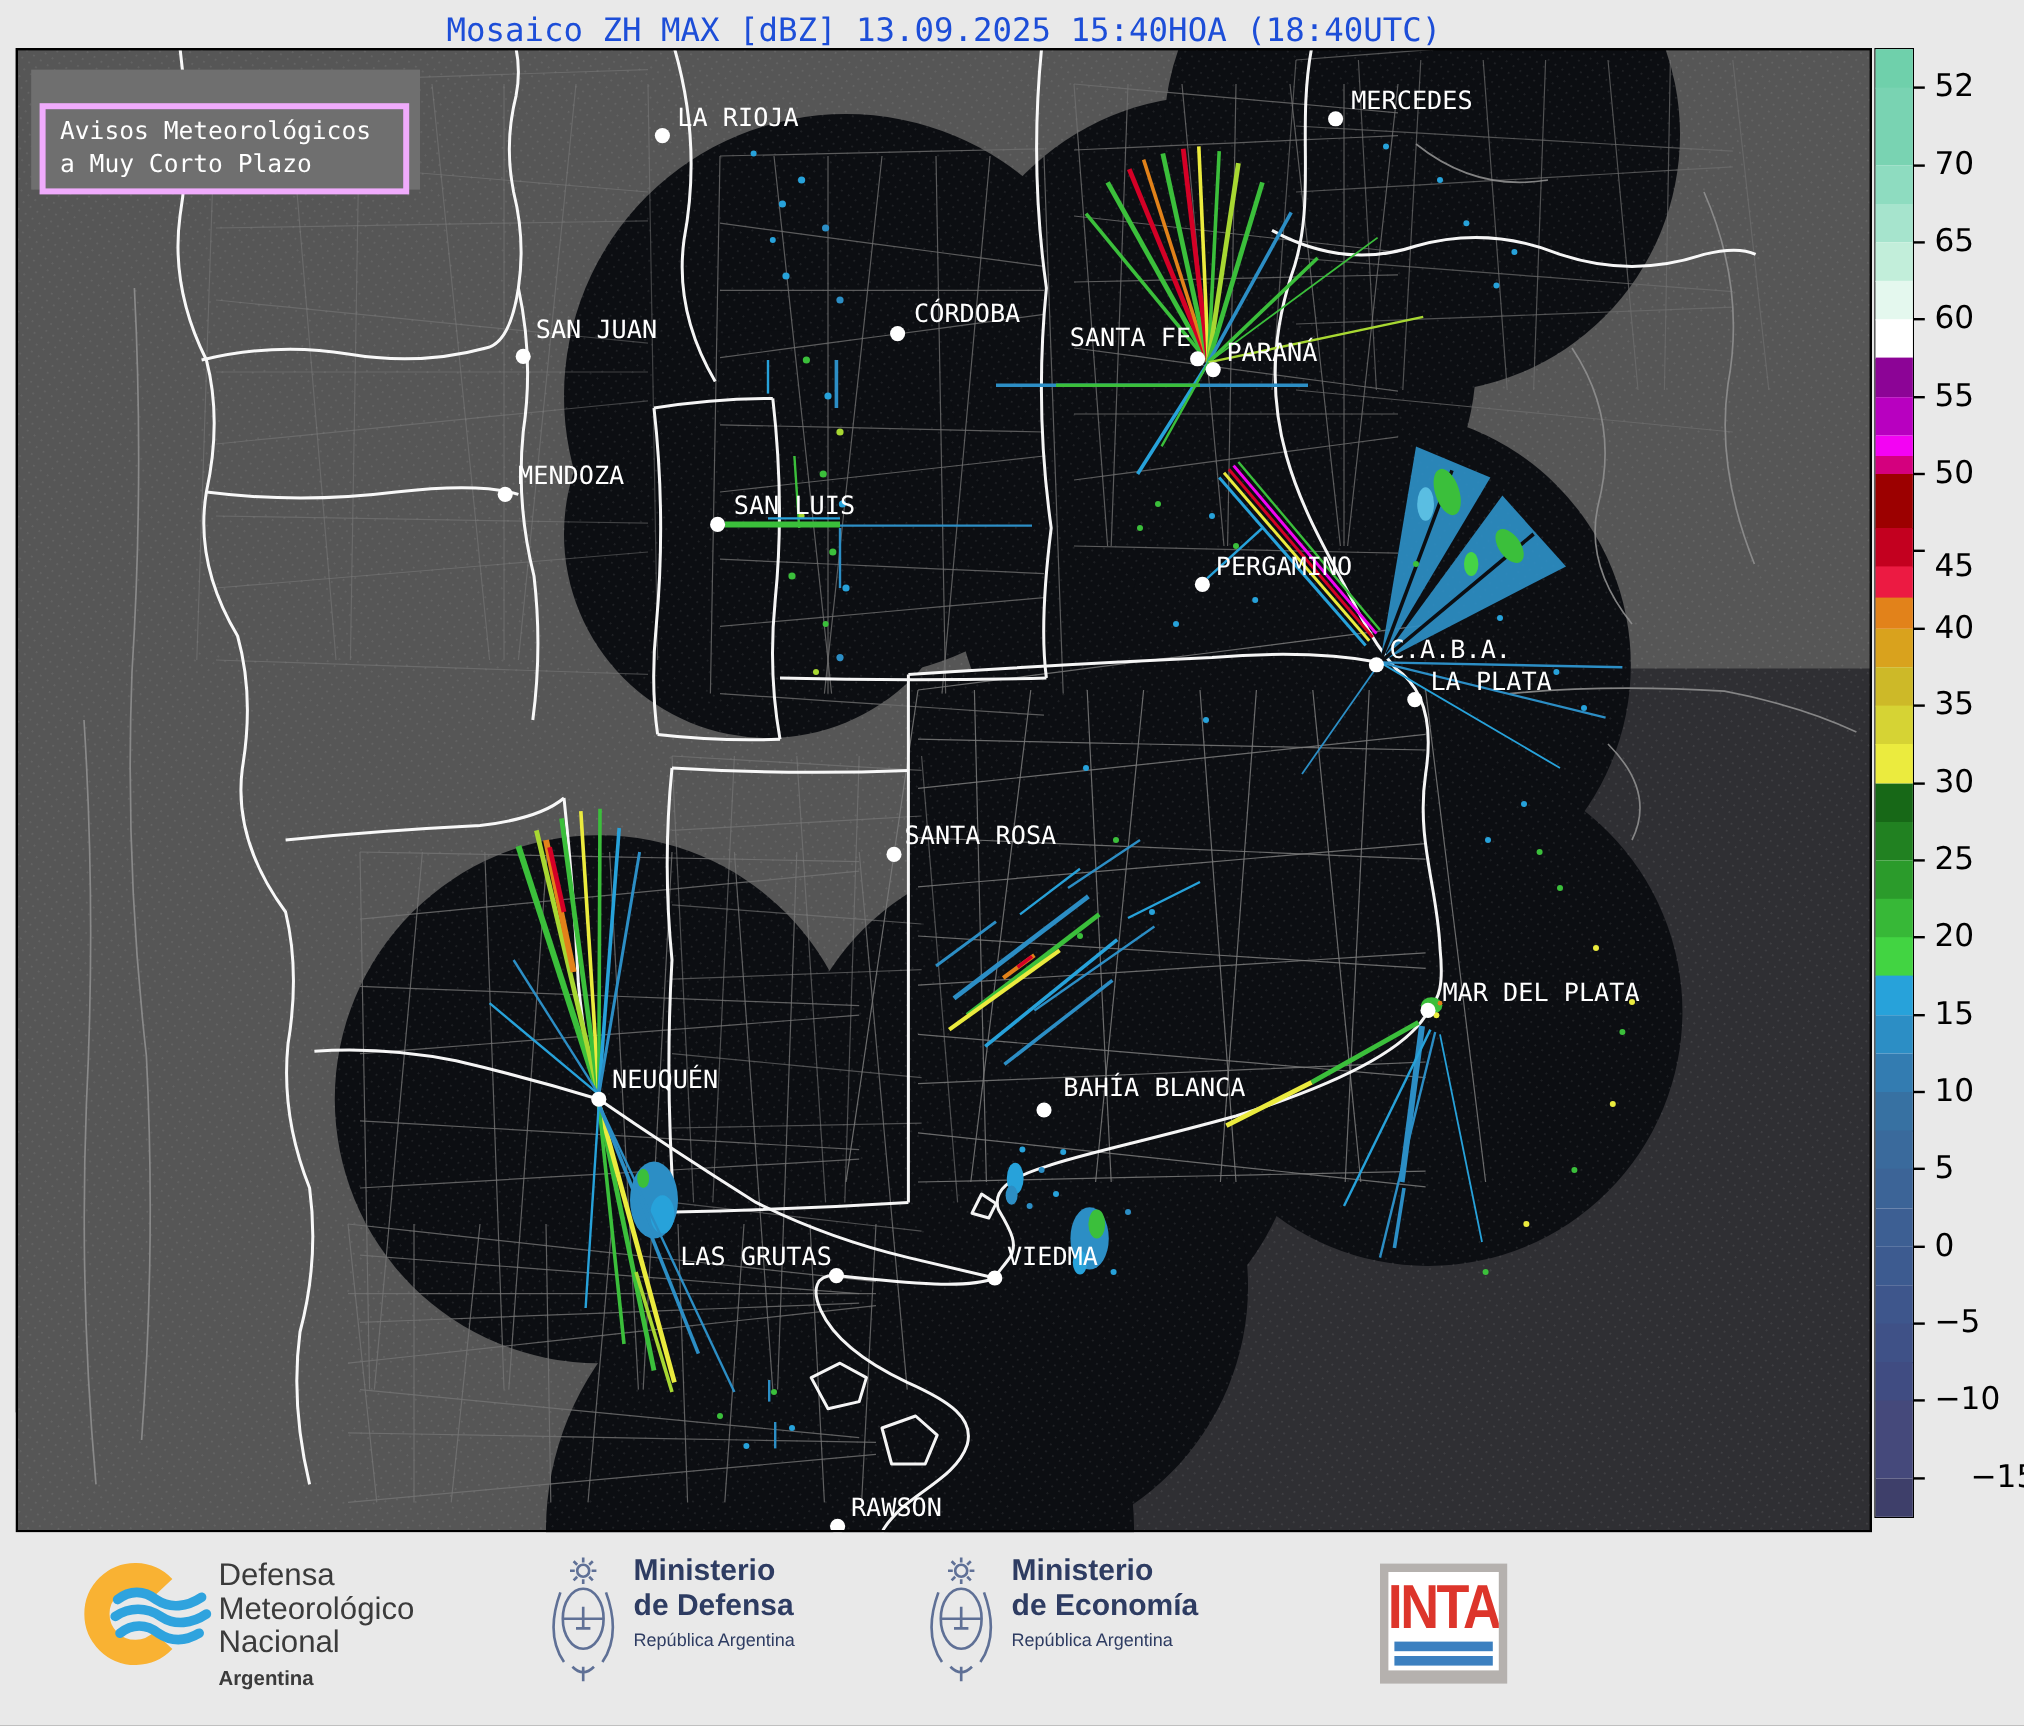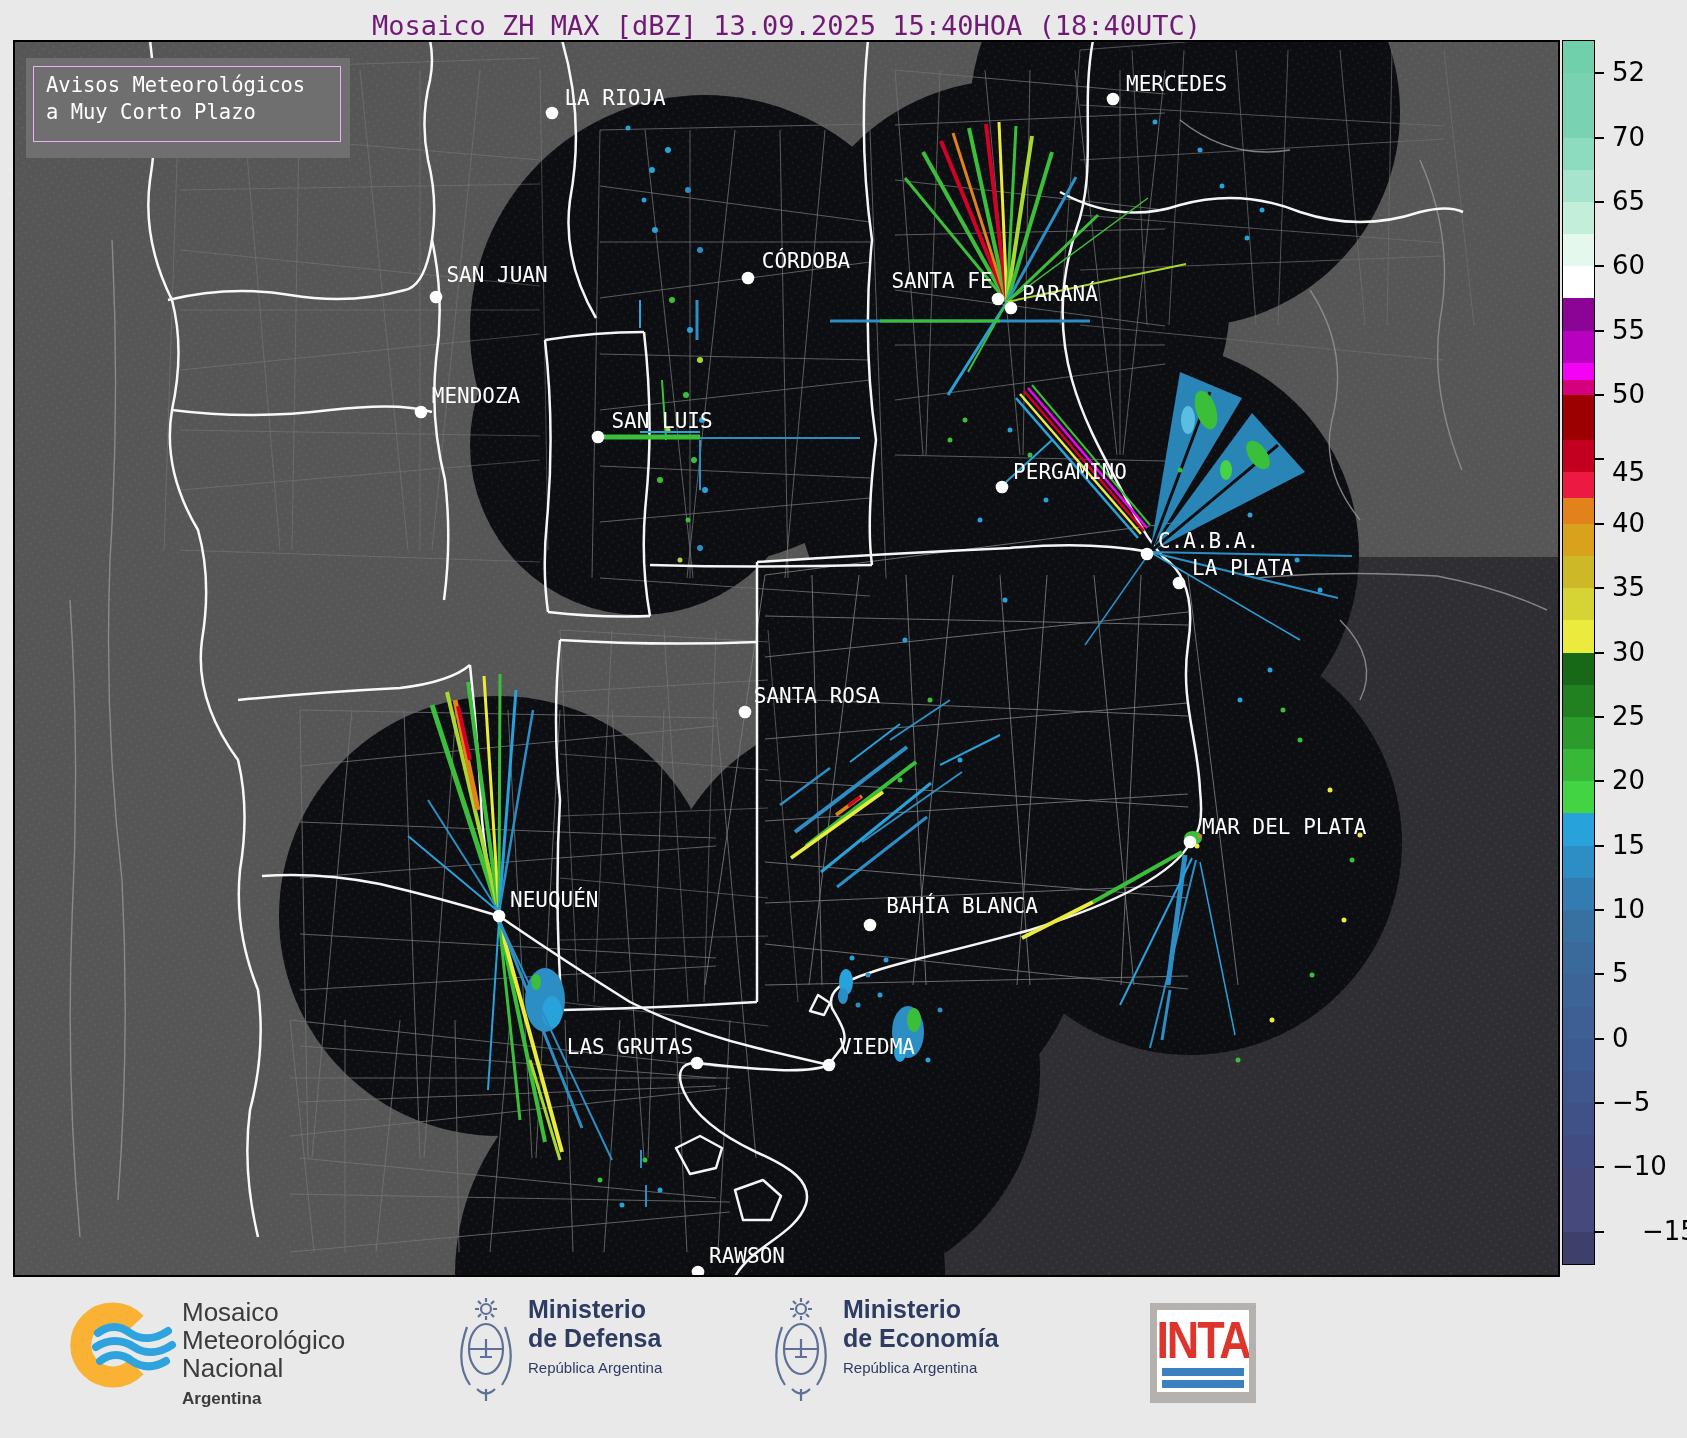--- a/index.html
+++ b/index.html
@@ -3,30 +3,30 @@
 <meta charset="utf-8">
 <style>
   html,body{margin:0;padding:0;}
   body{
     width:1687px;height:1438px;position:relative;overflow:hidden;
     background:#e9e9e9;
     font-family:"Liberation Sans", sans-serif;
   }
   #page-title{
     position:absolute;top:10px;left:13px;width:1547px;text-align:center;
-    font-family:"DejaVu Sans Mono", monospace;font-size:27px;color:#701a75;
+    font-family:"DejaVu Sans Mono", monospace;font-size:27px;color:#1d4ed8;
     letter-spacing:0px;white-space:nowrap;
   }
   #map-wrap{position:absolute;left:13px;top:40px;width:1547px;height:1137px;background:#565656;}
   #map-svg{position:absolute;left:0;top:0;}
   
   #warnbox{position:absolute;left:26px;top:58px;width:324px;height:100px;background:#6f6f6f;box-sizing:border-box;z-index:5;}
   #warnbox .inner{
-    position:absolute;left:7px;top:8px;width:308px;height:76px;box-sizing:border-box;
-    border:1px solid #f0abfc;color:#fff;
+    position:absolute;left:7px;top:28px;width:308px;height:76px;box-sizing:border-box;
+    border:5px solid #f0abfc;color:#fff;
     font-family:"DejaVu Sans Mono", monospace;font-size:20.5px;line-height:27px;
     padding:5px 0 0 12px;white-space:nowrap;
   }
   
   #cbar{position:absolute;left:1563px;top:41px;width:31px;height:1223px;outline:1.6px solid #000;background:#fff;}
   .cbar-seg{position:absolute;left:0;width:31px;}
   .cbar-tickmark{position:absolute;width:9px;height:2px;background:#000;left:1595px;}
   .cbar-ticklabel{
     position:absolute;left:1612px;transform:translateY(-52%);
     font-family:"DejaVu Sans", sans-serif;font-size:26px;color:#000;
@@ -646,21 +646,21 @@
 <div id="footer">
 
   <div>
     <svg width="112" height="100" style="position:absolute;left:68px;top:22px;">
       <path d="M68,24 A32,32 0 1 0 68,68" fill="none" stroke="#f9b233" stroke-width="21"></path>
       <path d="M30,34 C40,26 52,26 62,34 C74,42 88,40 100,32" fill="none" stroke="#2fa3de" stroke-width="8" stroke-linecap="round"></path>
       <path d="M28,48 C40,40 54,40 66,48 C78,56 92,54 104,46" fill="none" stroke="#2fa3de" stroke-width="8" stroke-linecap="round"></path>
       <path d="M32,62 C42,54 54,54 64,62 C76,70 88,68 98,62" fill="none" stroke="#2fa3de" stroke-width="8" stroke-linecap="round"></path>
     </svg>
     <div class="smn-text">
-      <div>Mosaico</div>
+      <div>Defensa</div>
       <div>Meteorológico</div>
       <div>Nacional</div>
       <div class="small">Argentina</div>
     </div>
   </div>
 
   <div>
     <svg class="arms-icon" width="62" height="112" style="left:455px;">
       <g stroke="#5f7096" fill="none" stroke-width="2.2">
         <circle cx="31" cy="16" r="5"></circle>

